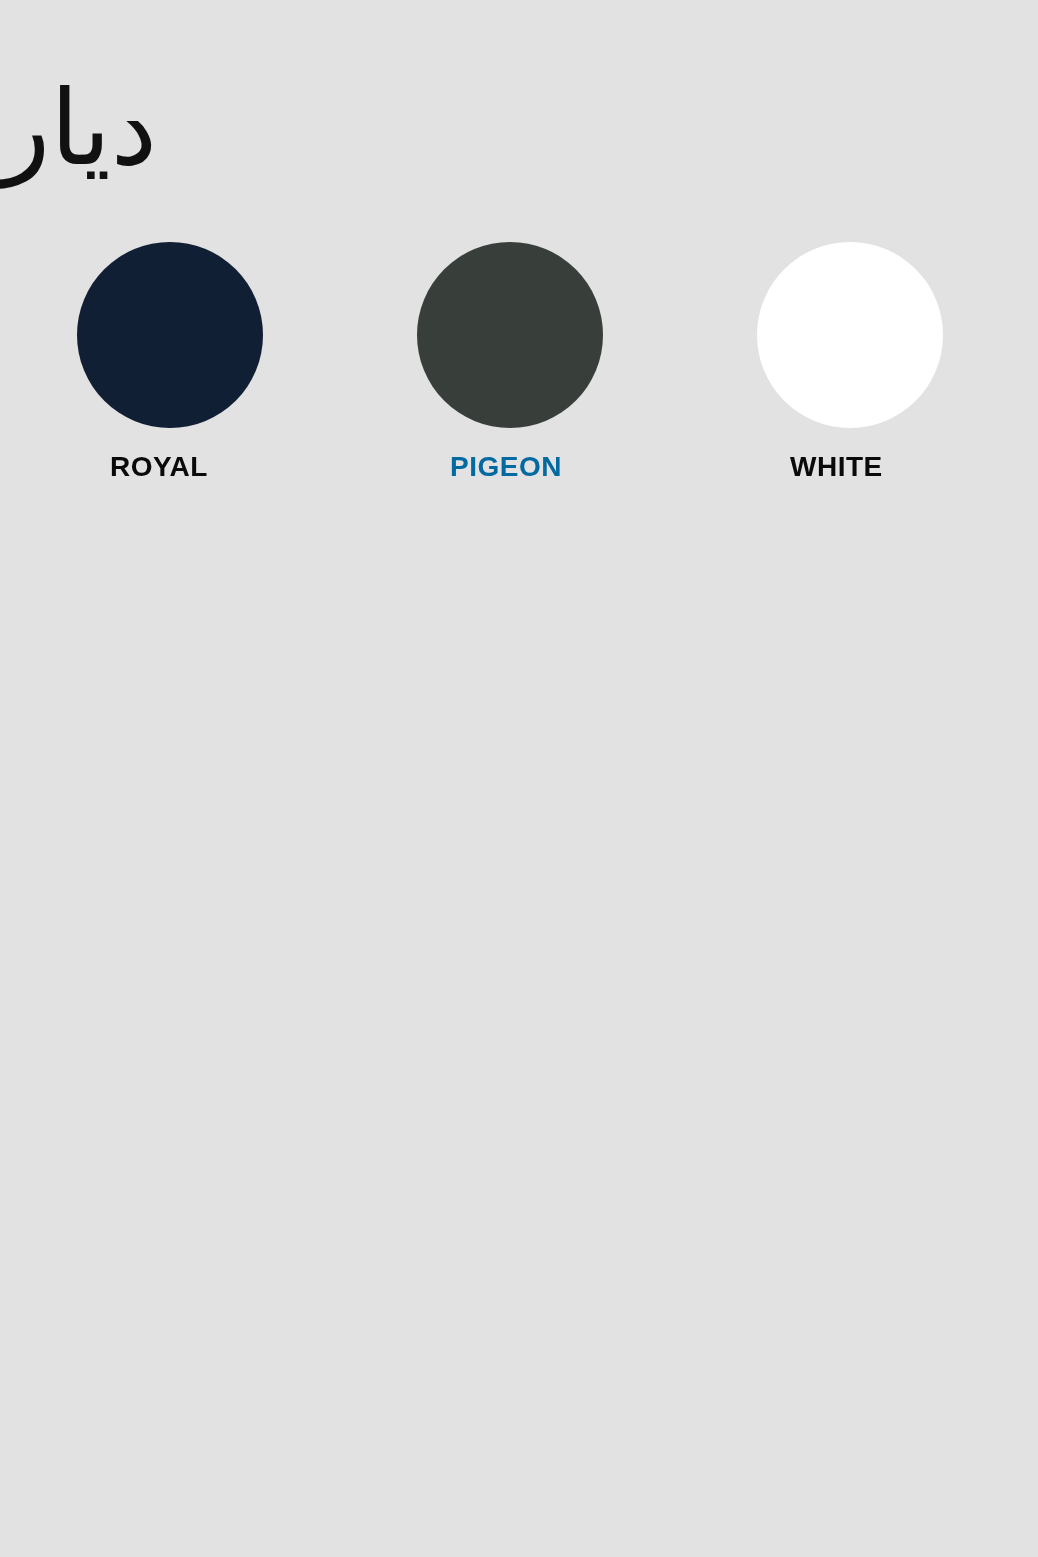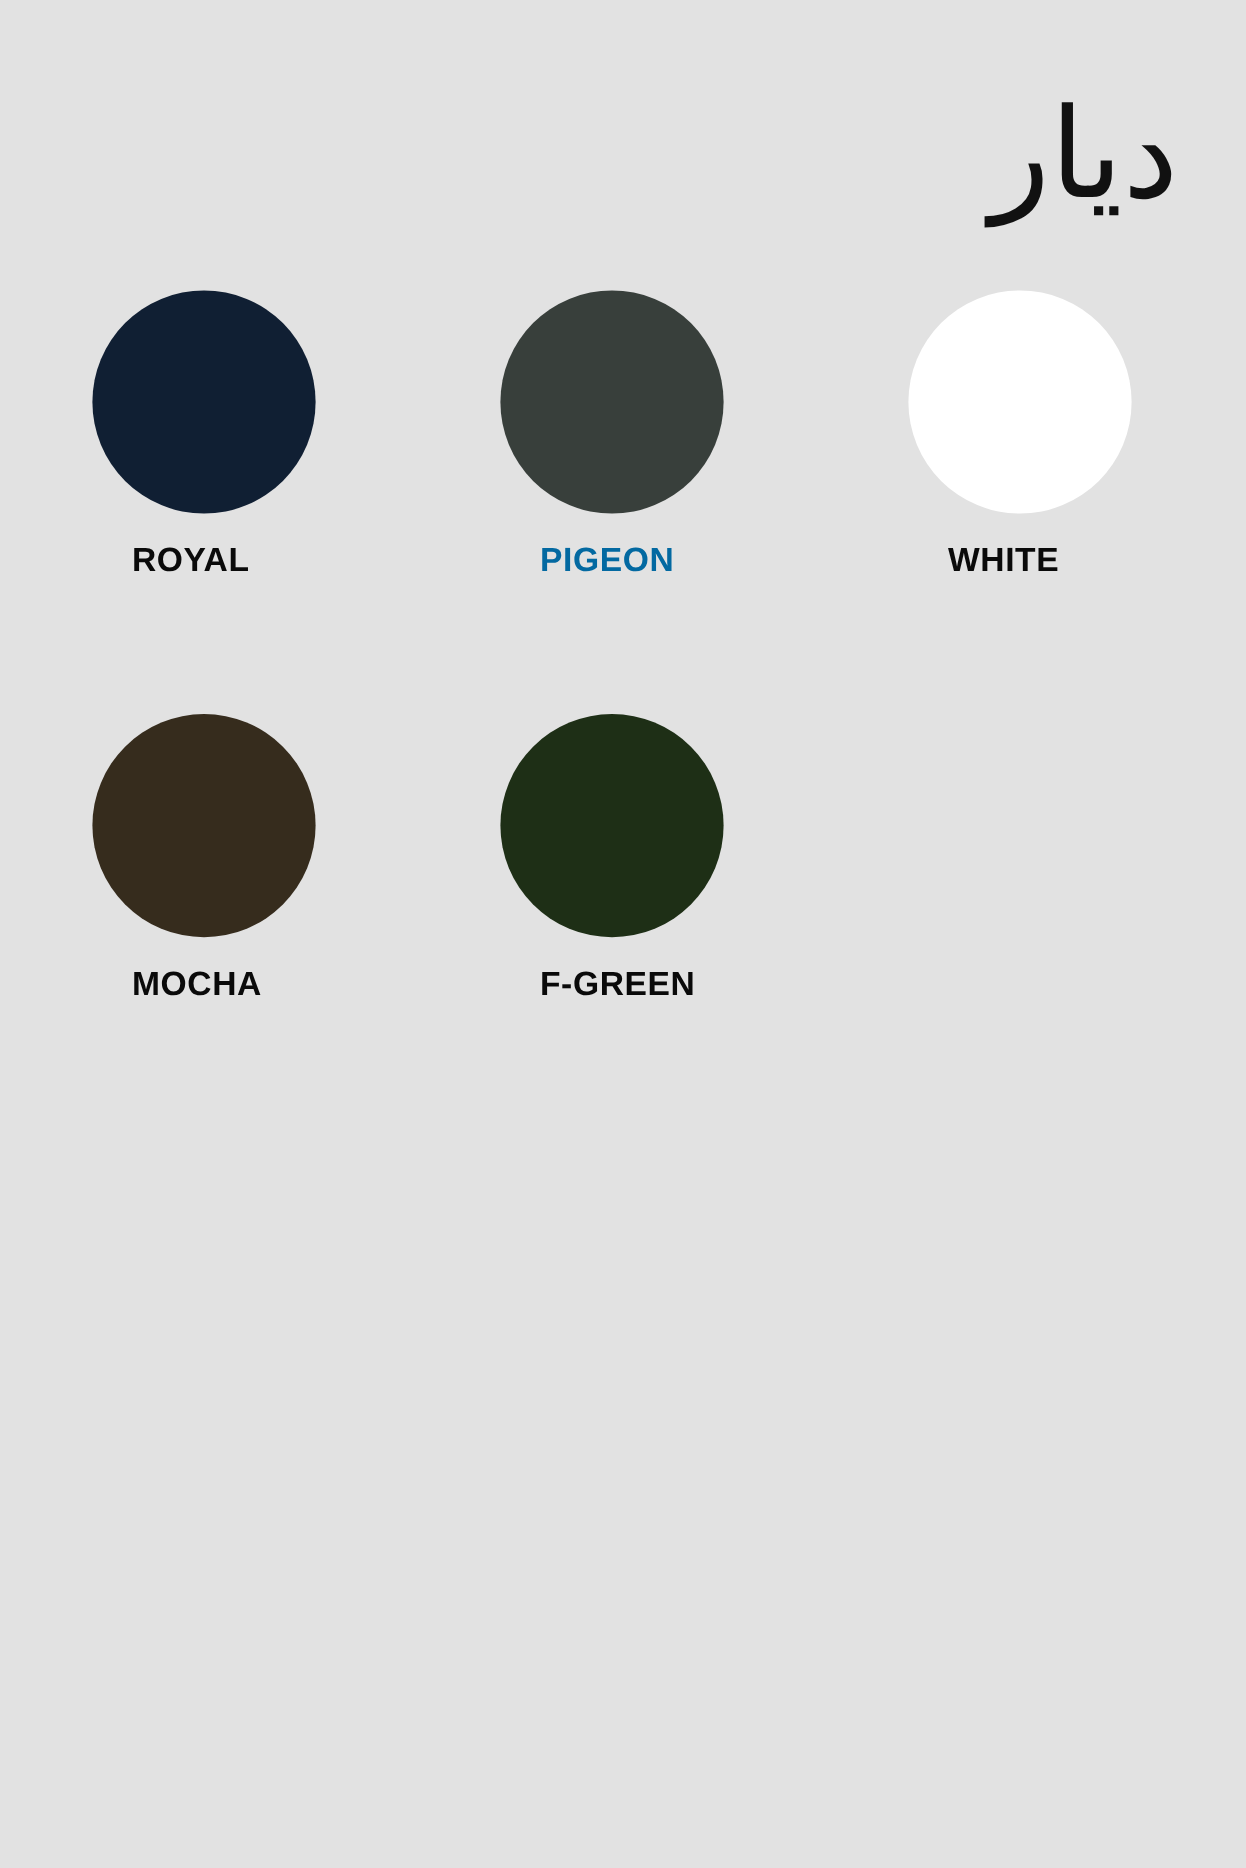--- a/index.html
+++ b/index.html
@@ -23,21 +23,21 @@
     height: 1557px;
     background: #e2e2e2;
   }
 
   
   .brand {
     position: absolute;
     top: 58px;
     left: 0;
     width: 982px;
-    text-align: right;
+    text-align: left;
     line-height: 1;
   }
 
   .brand-wordmark {
     display: inline-block;
     font-family: "DejaVu Sans", "Liberation Sans", sans-serif;
     font-size: 104px;
     font-weight: 400;
     color: #111111;
     direction: rtl;
@@ -107,30 +107,16 @@
       <div class="swatch-cell">
         <span class="swatch-dot" style="background-color: rgb(56, 63, 59);"></span>
         <span class="swatch-label" style="color: #0369a1;">PIGEON</span>
       </div>
       <div class="swatch-cell">
         <span class="swatch-dot" style="background-color: rgb(255, 255, 255);"></span>
         <span class="swatch-label" style="color: rgb(10, 10, 10);">WHITE</span>
       </div>
     </div>
 
-    <div class="swatch-row">
-      <div class="swatch-cell">
-        <span class="swatch-dot" style="background-color: rgb(54, 44, 29);"></span>
-        <span class="swatch-label" style="color: rgb(10, 10, 10);">MOCHA</span>
-      </div>
-      <div class="swatch-cell">
-        <span class="swatch-dot" style="background-color: rgb(30, 47, 22);"></span>
-        <span class="swatch-label" style="color: rgb(10, 10, 10);">F-GREEN</span>
-      </div>
-      <div class="swatch-cell is-empty">
-        
-        
-      </div>
-    </div>
 
   </div>
 
 </div>
 
 </body></html>

